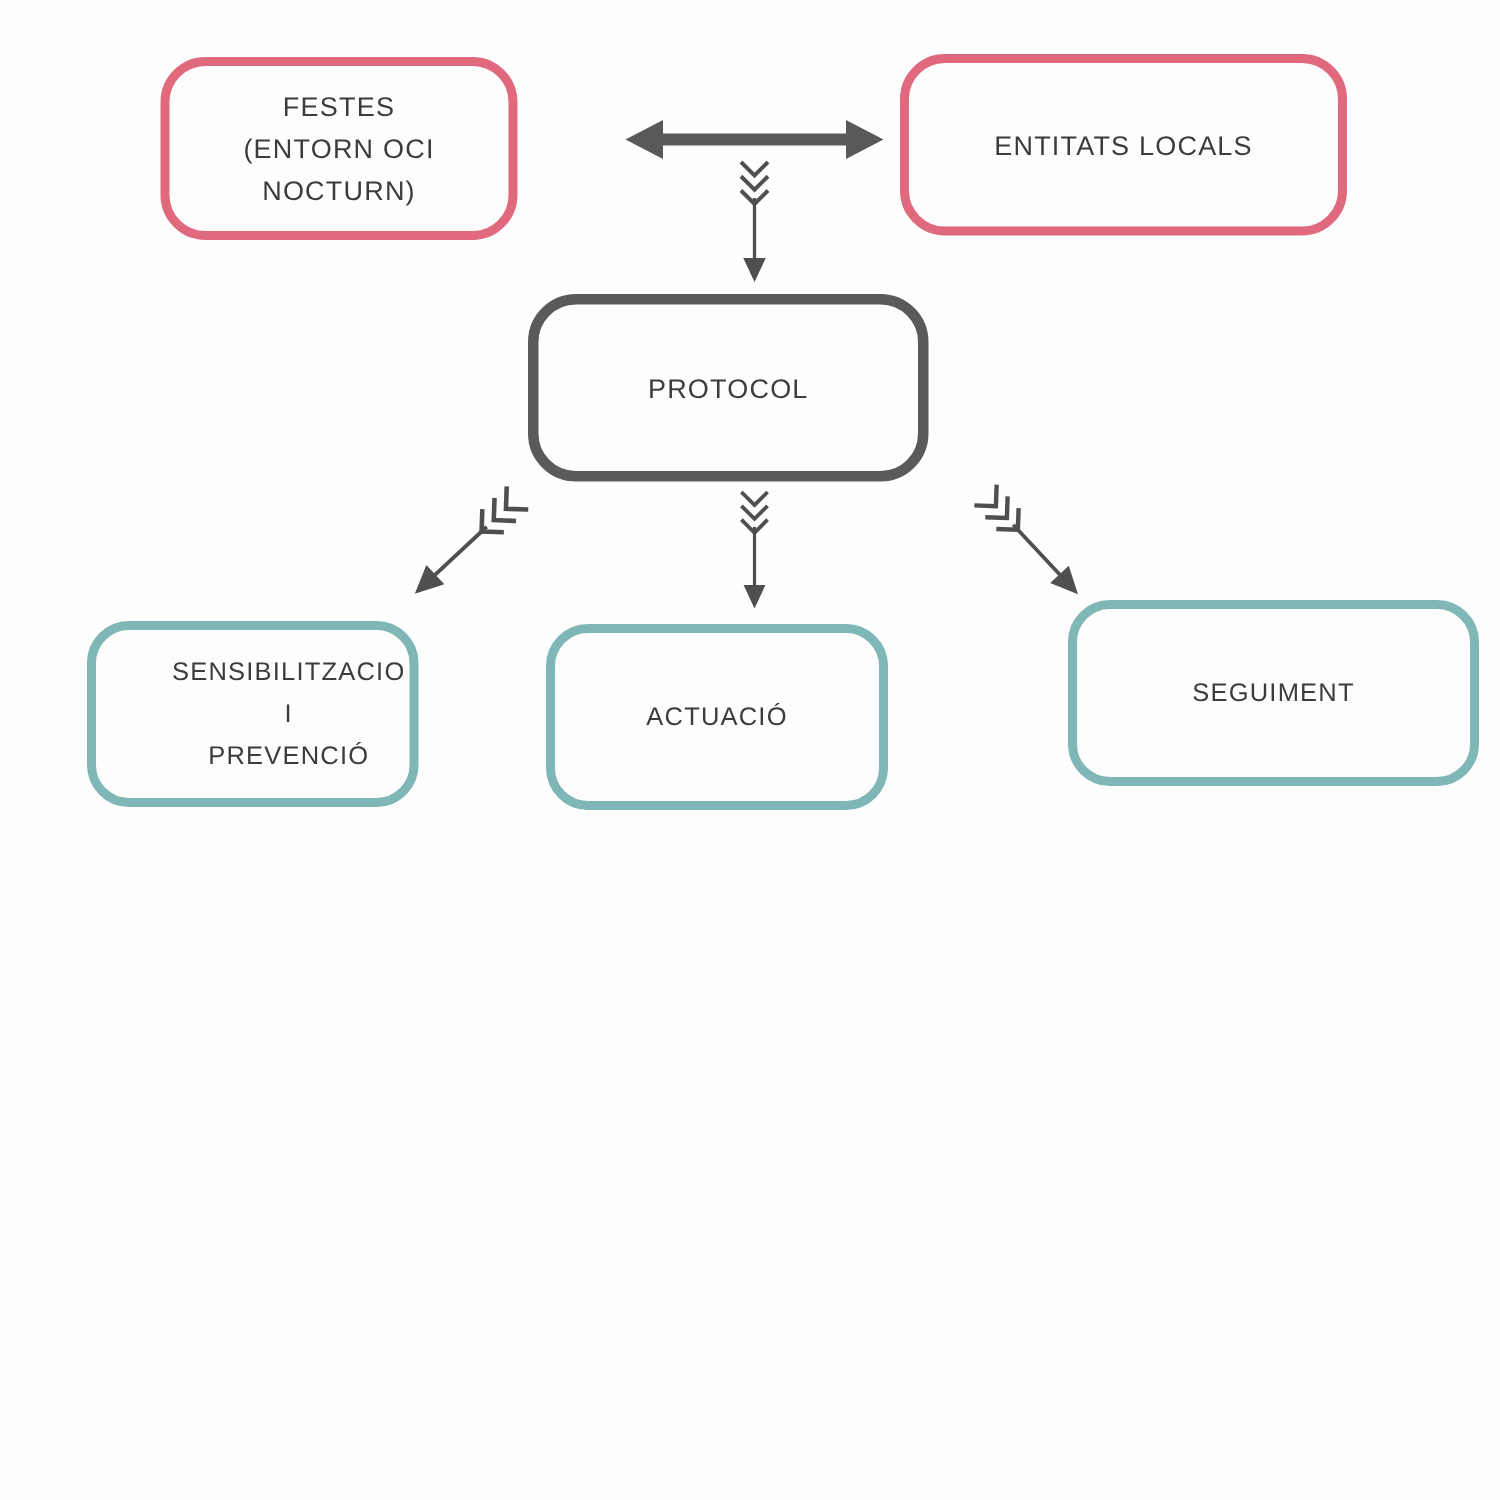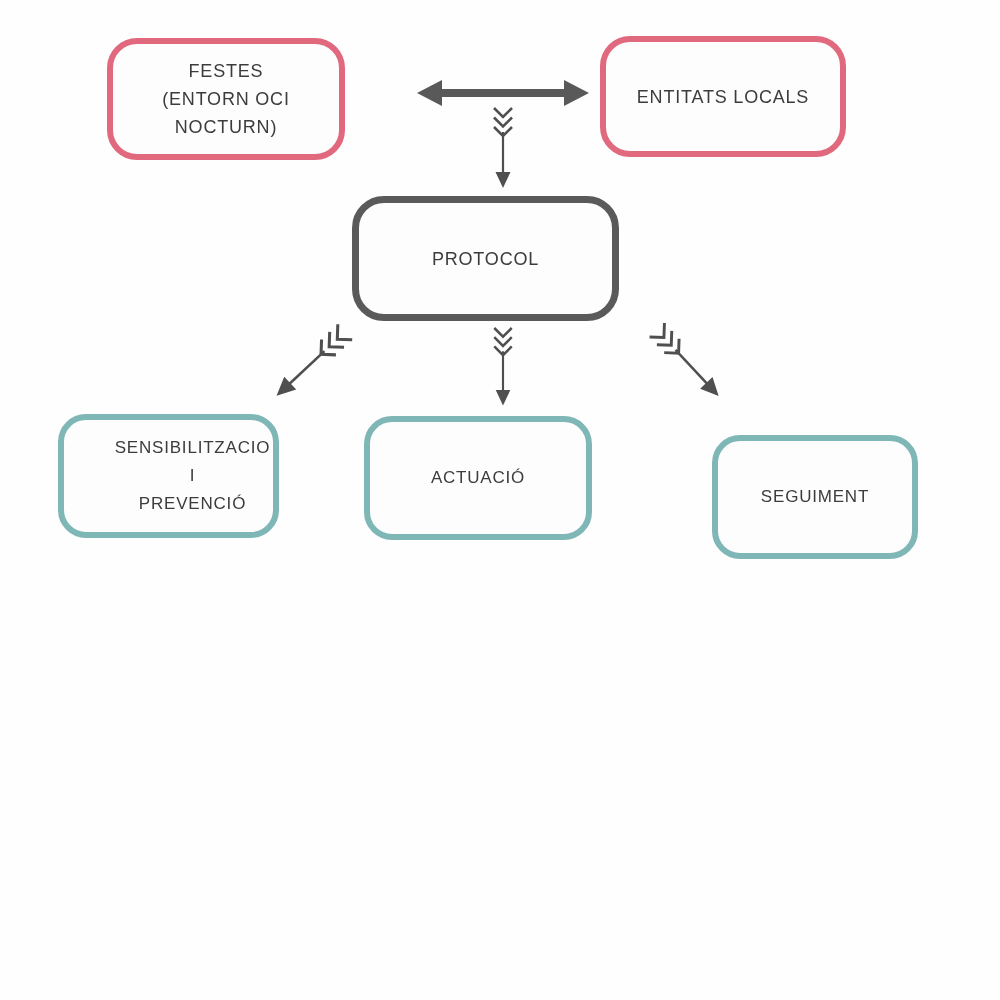--- a/index.html
+++ b/index.html
@@ -44,25 +44,25 @@
   }
   .node-dark {
     border: 7px solid #5a5a5a;
     border-radius: 32px;
   }
   .node-teal {
     border: 6px solid #7fb6b6;
     border-radius: 28px;
   }
   #node-festes        { left: 107px; top: 38px;  width: 238px; height: 122px; }
-  #node-entitats      { left: 600px; top: 36px;  width: 246px; height: 121px; }
+  #node-entitats      { left: 600px; top: 36px;  width: 298px; height: 121px; }
   #node-protocol      { left: 352px; top: 196px; width: 267px; height: 125px; }
   #node-sensibilitzacio { left: 58px;  top: 414px; width: 221px; height: 124px; padding-left: 48px; }
   #node-actuacio      { left: 364px; top: 416px; width: 228px; height: 124px; }
-  #node-seguiment     { left: 712px; top: 435px; width: 206px; height: 124px; }
+  #node-seguiment     { left: 712px; top: 400px; width: 274px; height: 124px; }
 
   #node-festes .node-label,
   #node-entitats .node-label,
   #node-protocol .node-label { font-size: 18px; }
   #node-sensibilitzacio .node-label,
   #node-actuacio .node-label,
   #node-seguiment .node-label { font-size: 17px; }
 
   
   .fl { fill: none; stroke: #4f4f4f; stroke-width: 2.6; }

